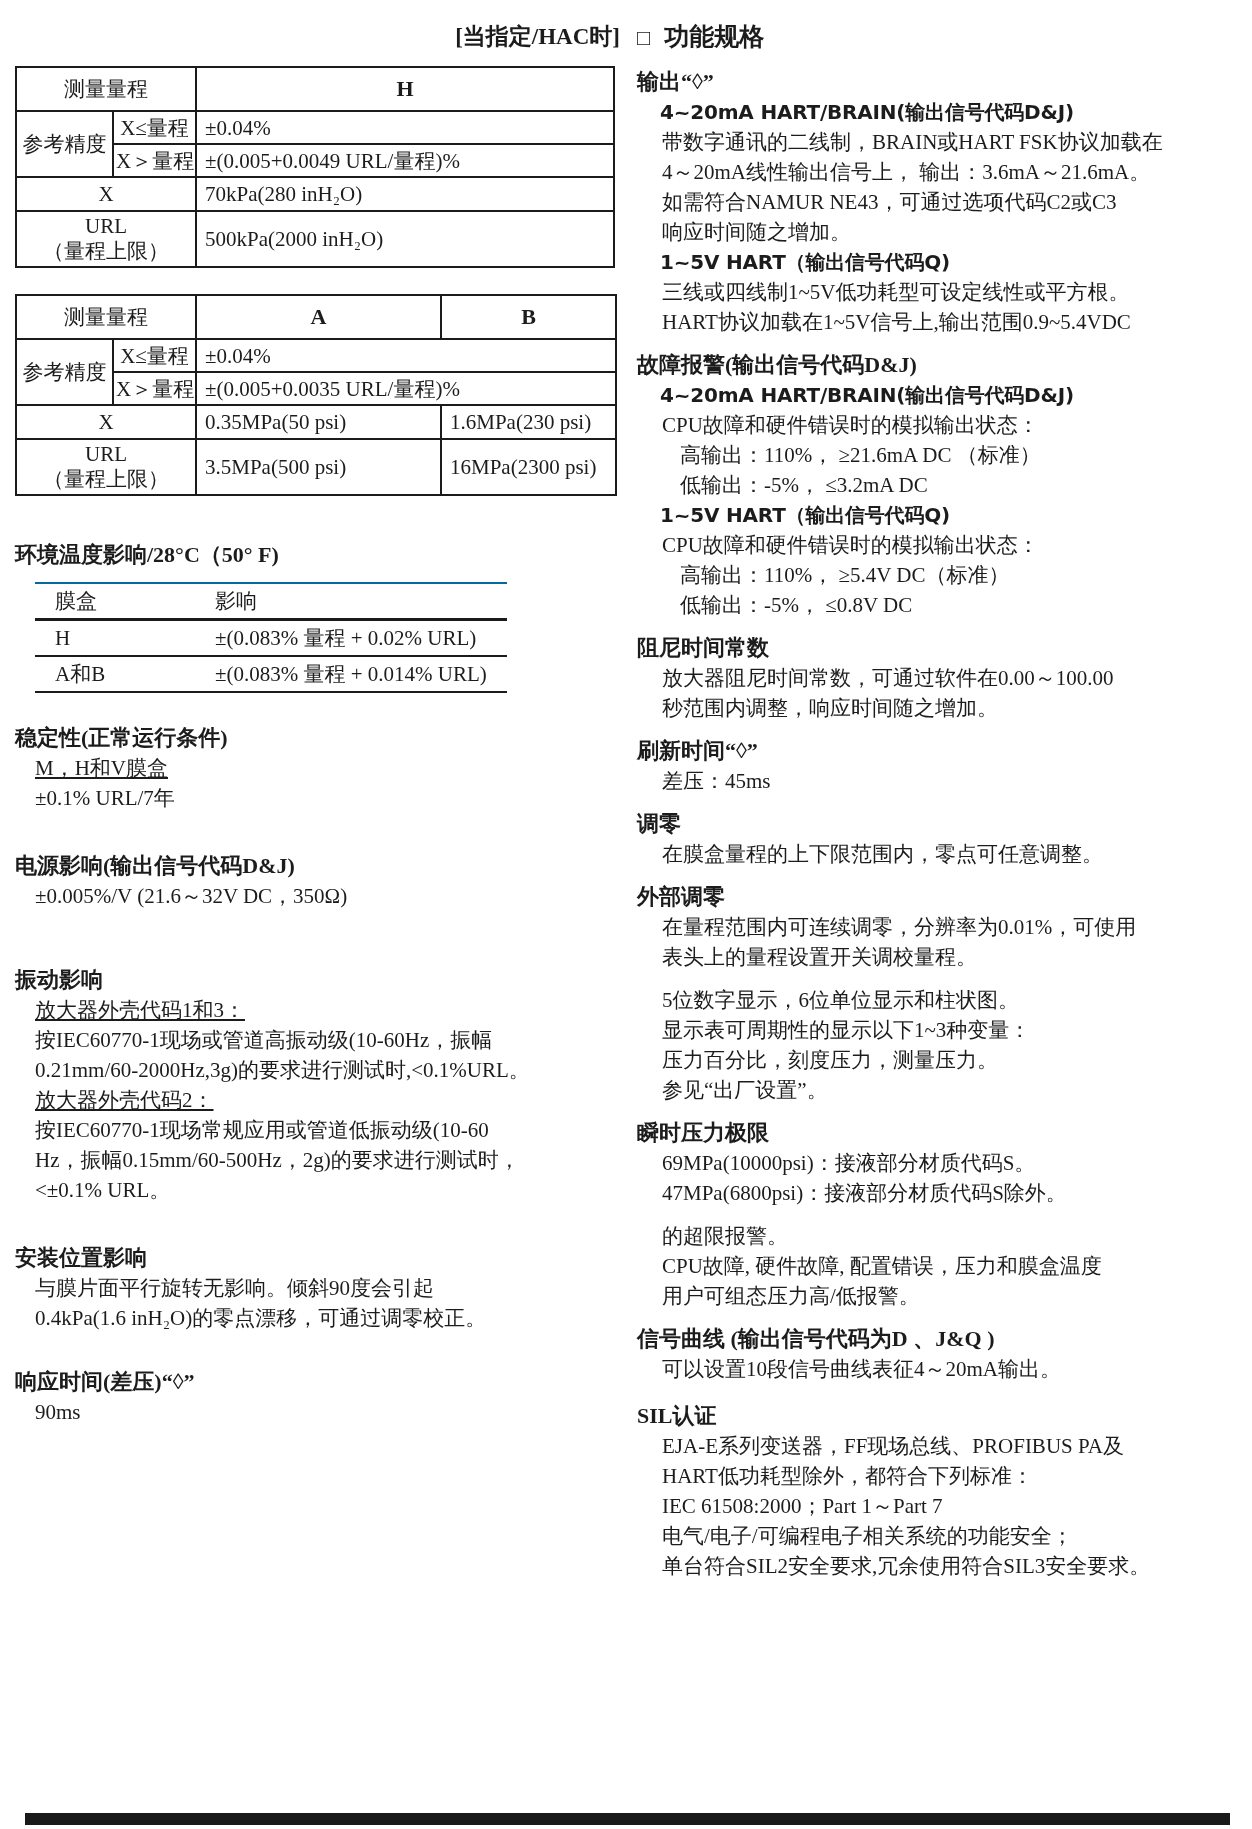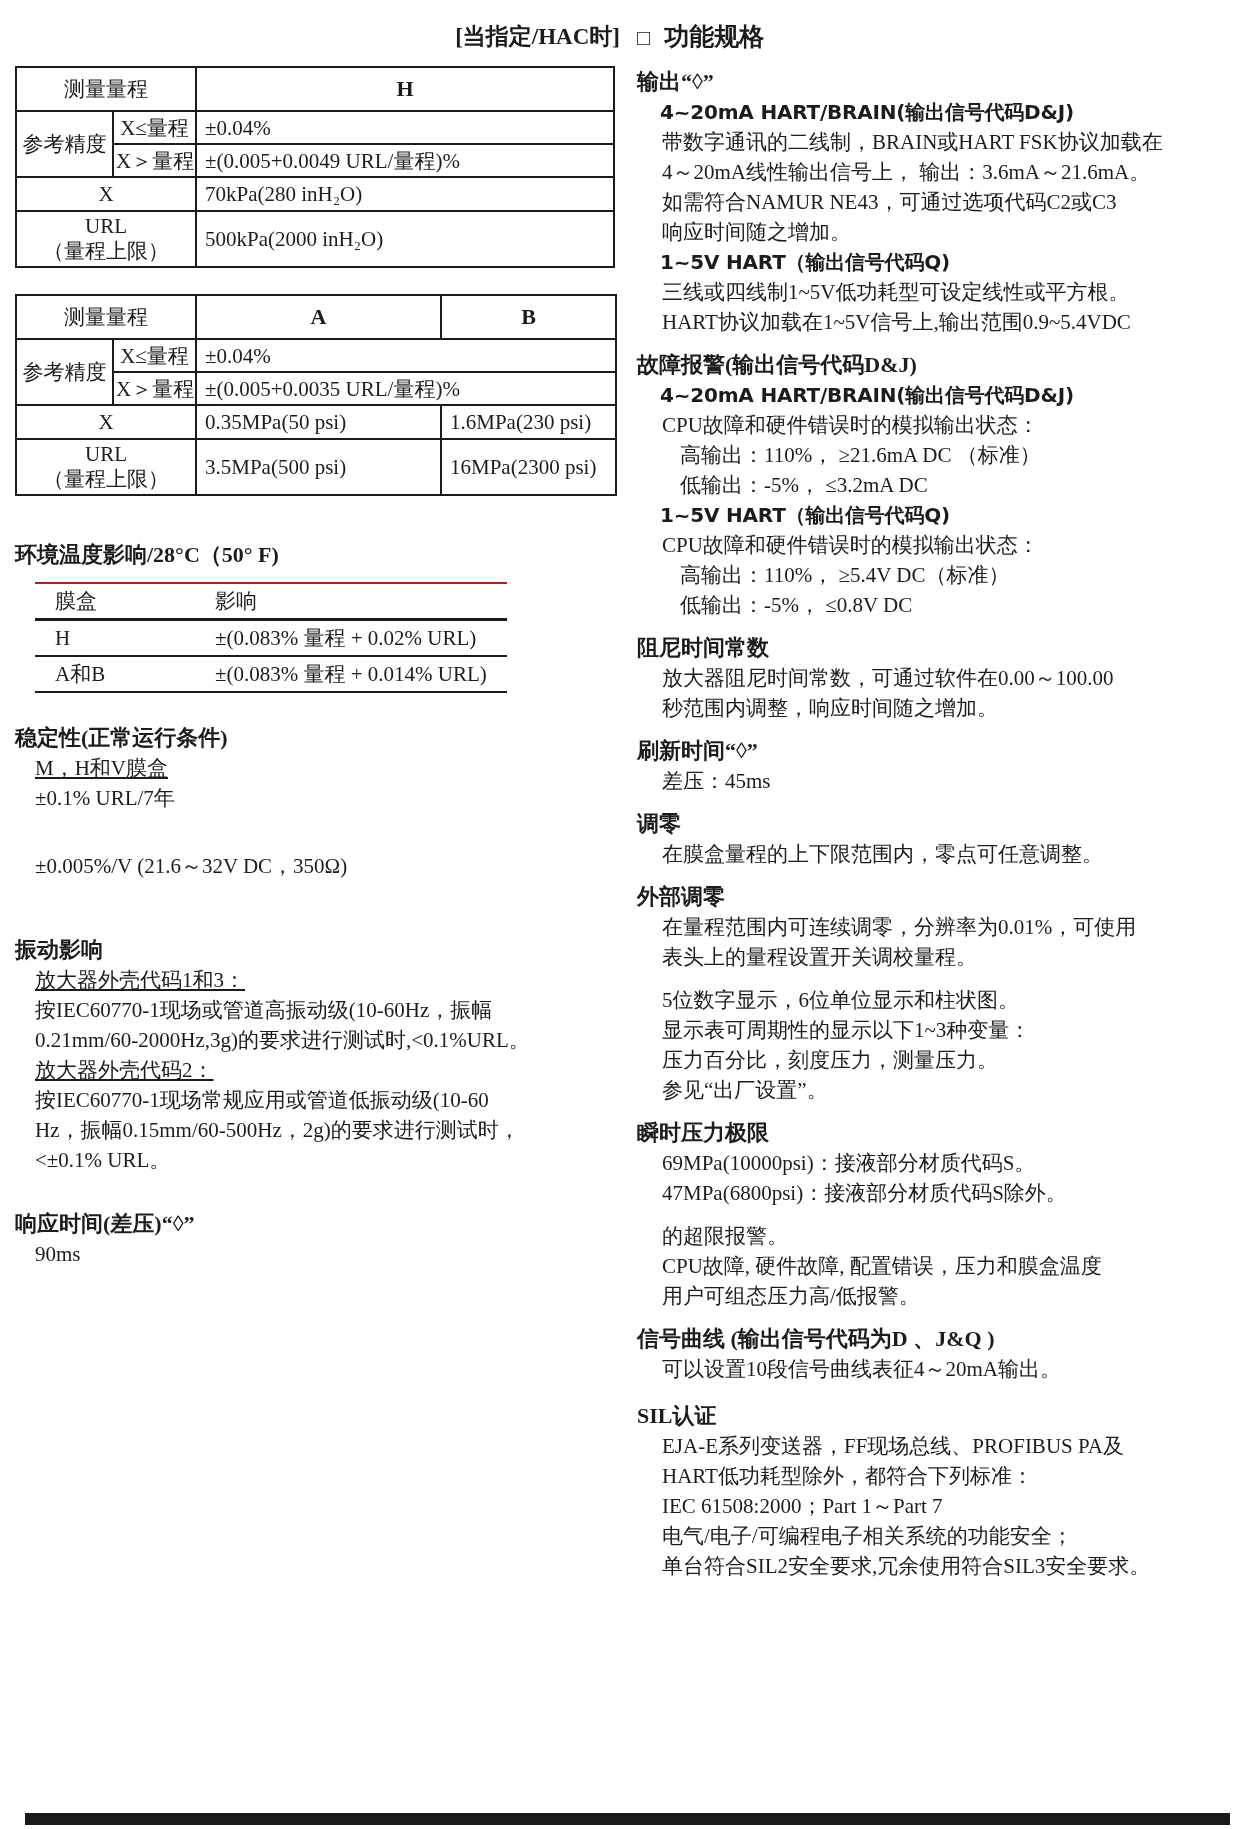--- a/index.html
+++ b/index.html
@@ -40,21 +40,21 @@
   .t2 tr:nth-child(5){height:54px;}
   .url-cell div{line-height:25px;}
 
   .sec-hd{
     margin:0;font-size:22px;font-weight:bold;line-height:30px;white-space:nowrap;
     font-family:"Liberation Serif", serif;
   }
   .temp-hd{margin-top:44px;}
   table.rule-table{border-collapse:collapse;width:472px;margin:12px 0 0 20px;table-layout:fixed;}
   .rule-table td{font-size:21px;padding:3px 0 3px 20px;line-height:28px;white-space:nowrap;}
-  .rule-table tr.hrow td{border-top:2px solid #b91c1c;border-bottom:3px solid #1b1b1b;}
+  .rule-table tr.hrow td{border-top:2px solid #0369a1;border-bottom:3px solid #1b1b1b;}
   .rule-table tr.drow td{border-bottom:2px solid #1b1b1b;}
 
   .block{margin-top:30px;}
   .col-right .block{margin-top:13px;}
   .col-left .block.b-power{margin-top:38px;}
   .col-left .block.b-vibration{margin-top:54px;}
   .col-left .block.b-mounting{margin-top:38px;}
   .col-left .block.b-response{margin-top:34px;}
   .col-right .block.b-sil{margin-top:17px;}
 
@@ -173,31 +173,37 @@
     </tbody>
   </table>
 
   <div id="left-sections">
       <section class="block b-stability">
         <h3 class="sec-hd">稳定性(正常运行条件)</h3>
         <div class="ln u">M，H和V膜盒</div>
         <div class="ln">±0.1% URL/7年</div>
       </section>
       <section class="block b-power">
+        <h3 class="sec-hd">电源影响(输出信号代码D&amp;J)</h3>
         <div class="ln">±0.005%/V (21.6～32V DC，350Ω)</div>
       </section>
       <section class="block b-vibration">
         <h3 class="sec-hd">振动影响</h3>
         <div class="ln u">放大器外壳代码1和3：</div>
         <div class="ln">按IEC60770-1现场或管道高振动级(10-60Hz，振幅</div>
         <div class="ln">0.21mm/60-2000Hz,3g)的要求进行测试时,&lt;0.1%URL。</div>
         <div class="ln u">放大器外壳代码2：</div>
         <div class="ln">按IEC60770-1现场常规应用或管道低振动级(10-60</div>
         <div class="ln">Hz，振幅0.15mm/60-500Hz，2g)的要求进行测试时，</div>
         <div class="ln">&lt;±0.1% URL。</div>
+      </section>
+      <section class="block b-mounting">
+        <h3 class="sec-hd">安装位置影响</h3>
+        <div class="ln">与膜片面平行旋转无影响。倾斜90度会引起</div>
+        <div class="ln">0.4kPa(1.6 inH₂O)的零点漂移，可通过调零校正。</div>
       </section>
       <section class="block b-response">
         <h3 class="sec-hd">响应时间(差压)“◊”</h3>
         <div class="ln">90ms</div>
       </section>
     </div>
 </div>
 
 <div class="col col-right">
   <h2 class="fn-title"><span class="sq">□</span><span>功能规格</span></h2>

